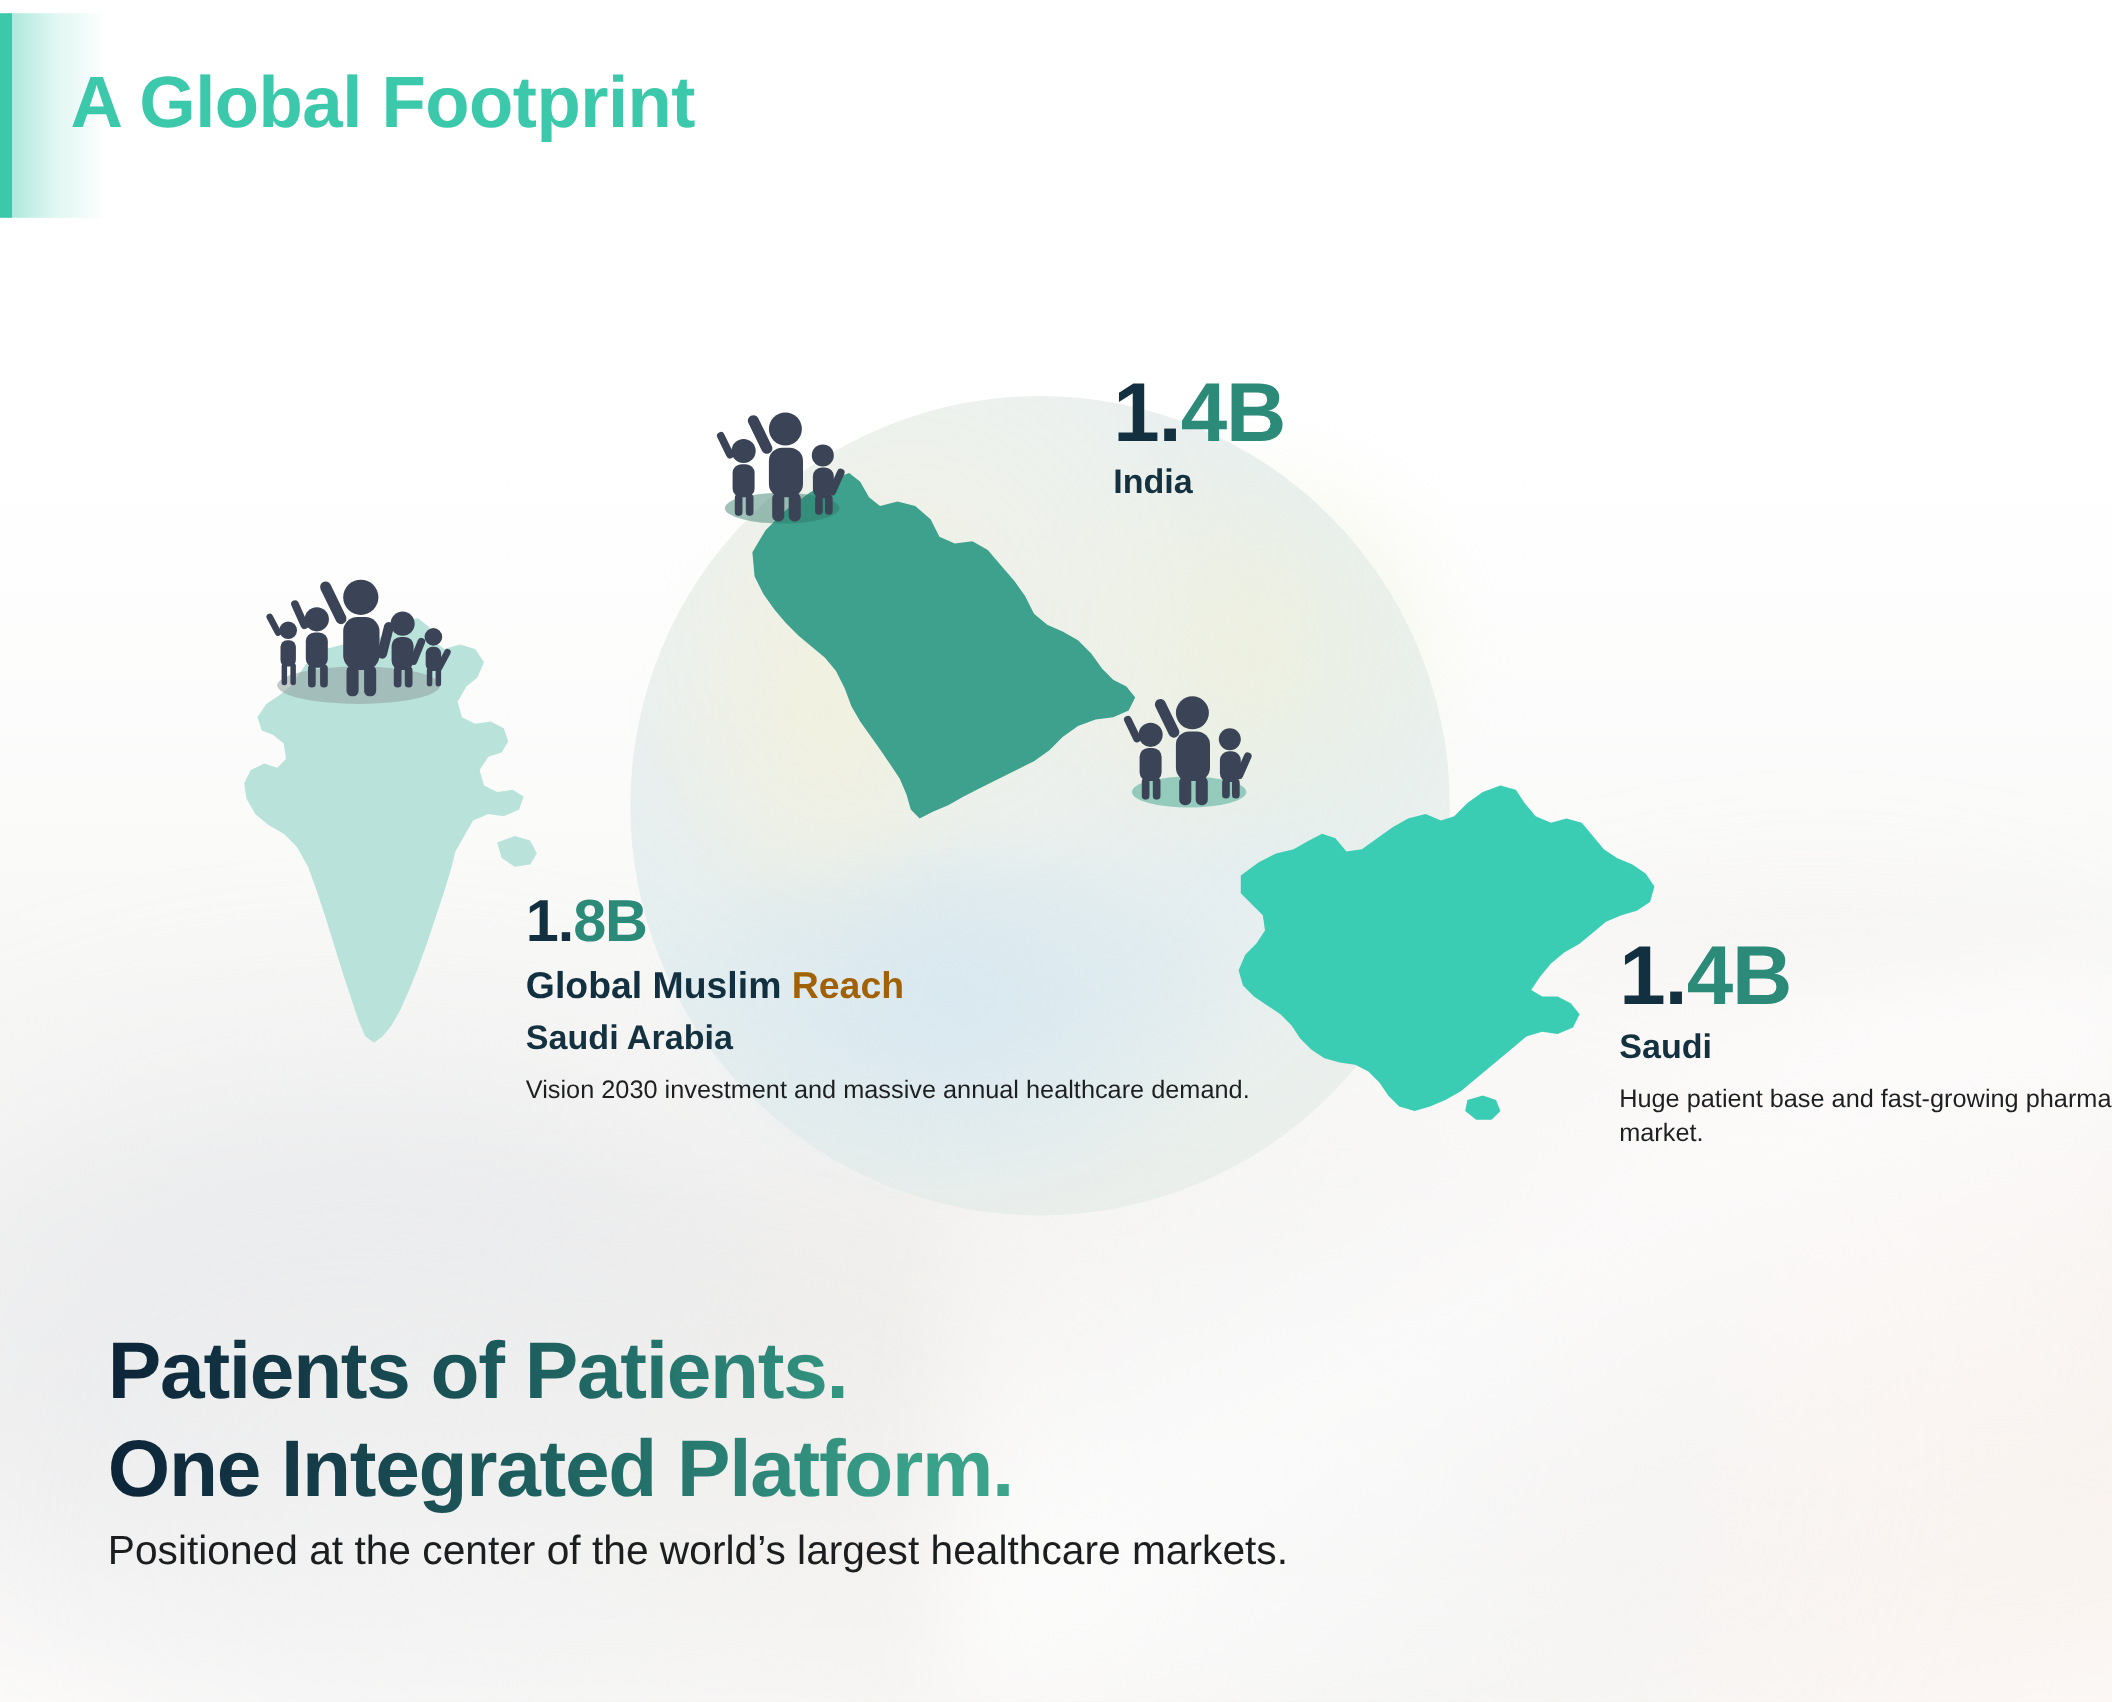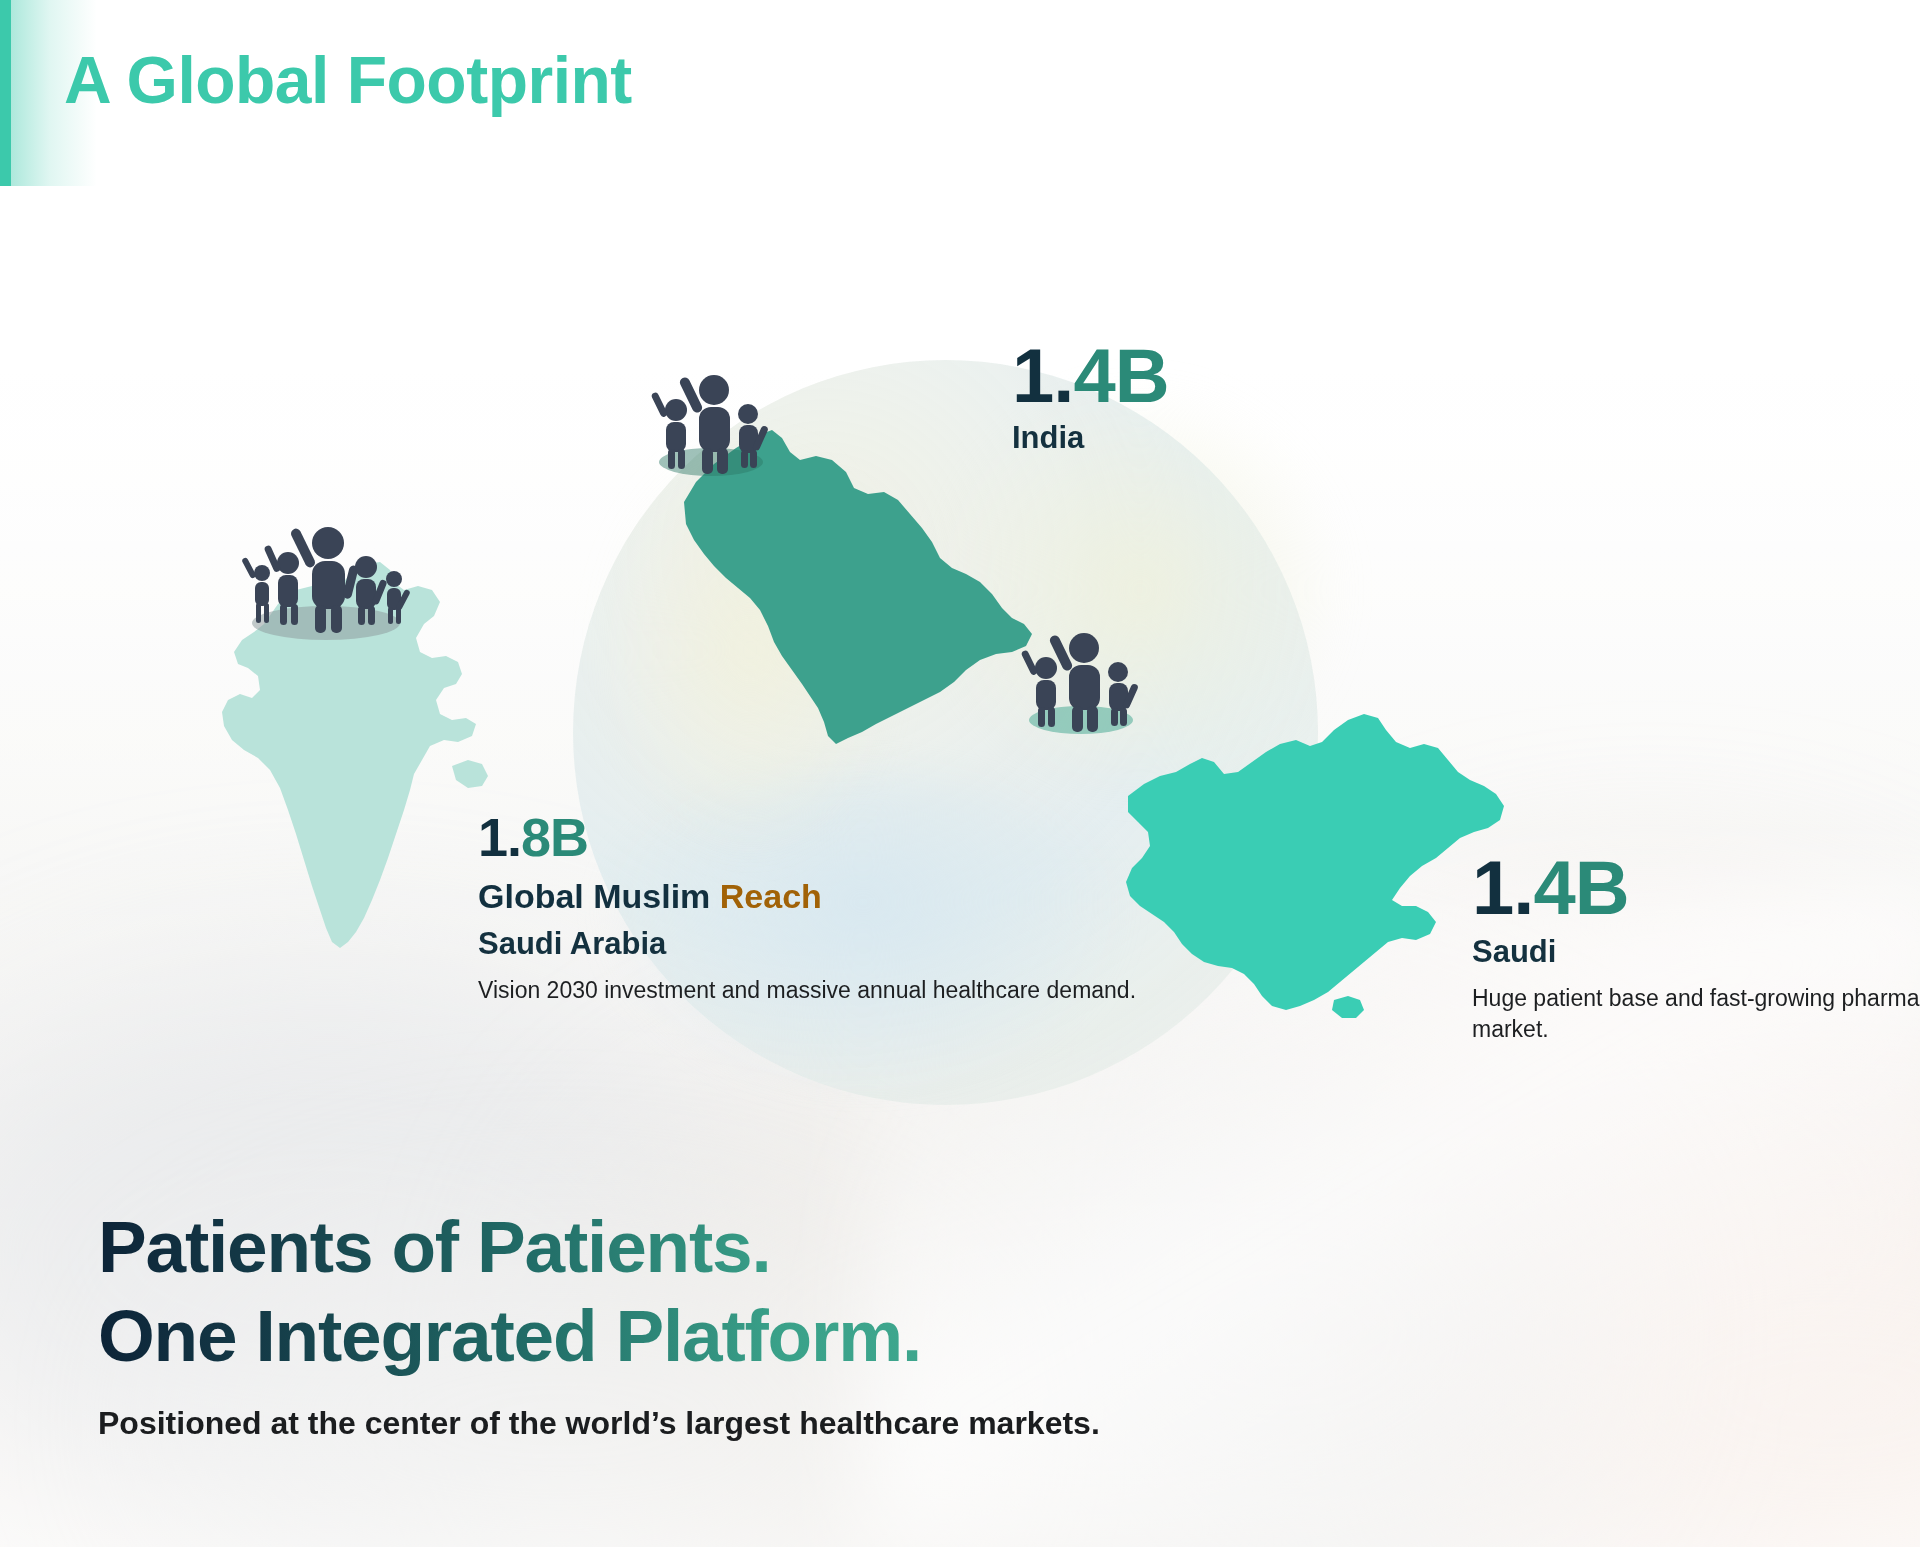--- a/index.html
+++ b/index.html
@@ -31,21 +31,21 @@
     position:absolute; left:860px; top:880px; width:1100px; height:680px;
     background:linear-gradient(150deg, rgba(255,255,255,.0) 0%, rgba(255,255,255,.75) 45%, rgba(255,255,255,0) 90%);
     filter:blur(40px);
   }
   .bg-veil {
     position:absolute; inset:0;
     background:linear-gradient(180deg, rgba(255,255,255,.92) 0%, rgba(255,255,255,.55) 30%, rgba(255,255,255,.30) 55%, rgba(255,255,255,.42) 80%, rgba(255,255,255,.55) 100%);
   }
 
   
-  .header { position:absolute; left:0; top:0; width:1780px; height:186px; z-index:5; }
+  .header { position:absolute; left:0; top:12px; width:1780px; height:186px; z-index:5; }
   .header-accent-bar {
     position:absolute; left:0; top:0; width:11px; height:186px;
     background:#3cc9ab;
   }
   .header-accent-fade {
     position:absolute; left:11px; top:0; width:86px; height:186px;
     background:linear-gradient(90deg, rgba(60,201,171,.42) 0%, rgba(60,201,171,.16) 45%, rgba(60,201,171,0) 100%);
   }
   .header-title {
     position:absolute; left:64px; top:42px;
@@ -128,21 +128,21 @@
   .footer-block { position:absolute; left:98px; top:1205px; z-index:6; }
   .headline {
     font-size:73px; font-weight:700; line-height:1.14;
     letter-spacing:-1.2px; white-space:nowrap;
     background:linear-gradient(90deg, #0d2438 0%, #143a47 16%, #226e68 44%, #3aa189 68%, #43ad93 100%);
     -webkit-background-clip:text; background-clip:text;
     -webkit-text-fill-color:transparent; color:#2b7d6f;
   }
   .headline-2 { margin-top:6px; }
   .footer-sub {
-    margin-top:28px; font-size:32px; font-weight:700;
+    margin-top:12px; font-size:37px; font-weight:400;
     color:#1b1d1f; white-space:nowrap;
   }
 </style>
 </head>
 <body>
 
 <div class="bg-root">
   <div class="bg-base"></div>
   <div class="bg-blob blob-a"></div>
   <div class="bg-blob blob-b"></div>

